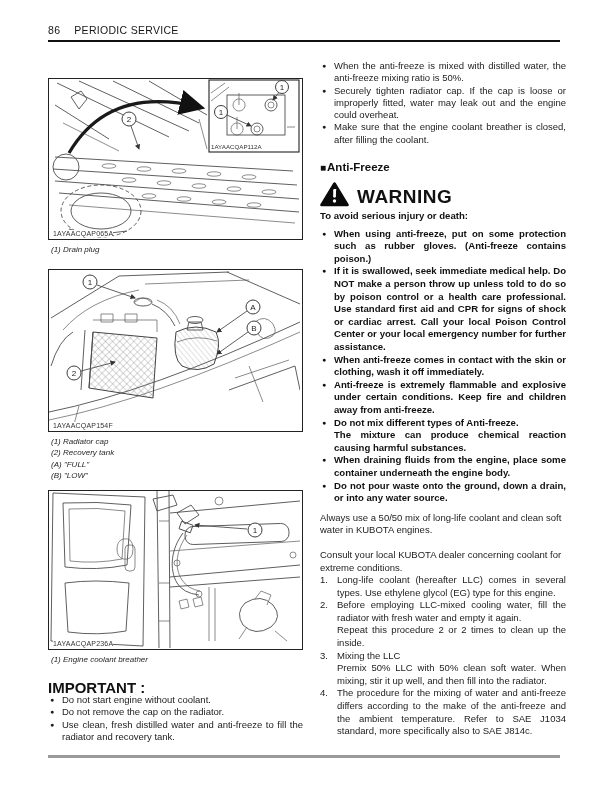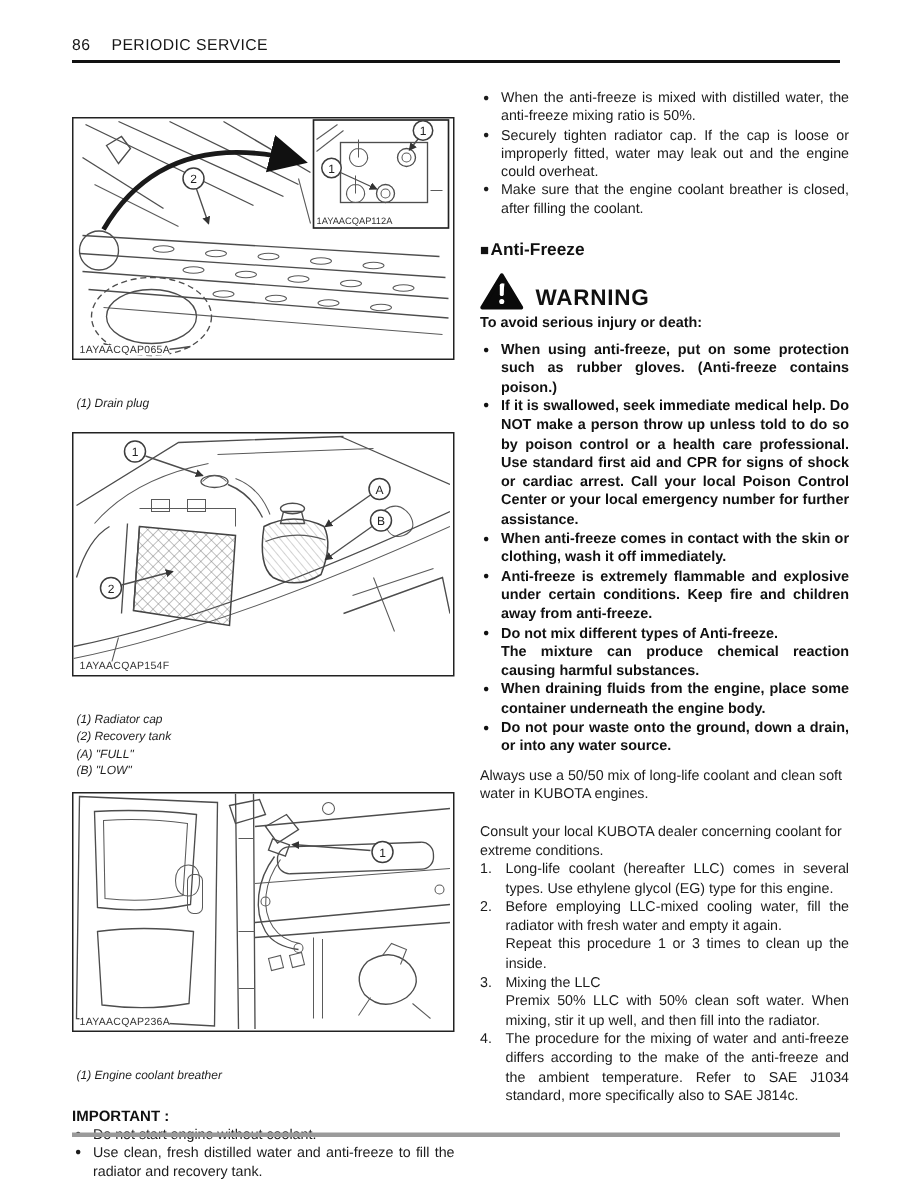--- a/index.html
+++ b/index.html
@@ -19,51 +19,51 @@
   .ftr-rule { position:absolute; left:48px; top:755px; width:512px; height:2.5px; background:#9a9a9a; }
 
   
   .col-left  { position:absolute; left:48px;  top:78px; width:255px; }
   .col-right { position:absolute; left:320px; top:60px; width:246px; }
 
   
   .fig { border:1.2px solid #222; background:#fff; position:relative; }
   .fig svg { display:block; }
   .fig-code { position:absolute; left:4px; bottom:2px; font-size:7px; color:#333; letter-spacing:.2px; background:#fff; }
-  .caption { font-style:italic; font-size:8px; line-height:11.5px; color:#1f1f1f; margin-top:23px; padding-left:3px; }
+  .caption { font-style:italic; font-size:8px; line-height:11.5px; color:#1f1f1f; margin-top:4px; padding-left:3px; }
   .cap-cols { display:flex;flex-direction:column; }
   .cap-col-l { width:127px; }
   .cap-col-r { flex:1; }
 
   
   .bullets { font-size:9.5px; line-height:12.3px; }
   .b-row { display:flex; }
   .b-dot { width:14px; flex:0 0 14px; font-size:7px; line-height:12.3px; padding-left:2px; }
   .b-txt { flex:1; text-align:justify; white-space:pre-line; }
 
   .sec-head { margin-top:15px; font-size:11.5px; font-weight:bold; color:#111; display:flex; align-items:center; }
   .sec-square { font-size:10px; margin-right:1px; }
 
   .warn-head { margin-top:9px; display:flex; align-items:flex-end; gap:8px; }
-  .warn-word { font-size:15px; font-weight:bold; letter-spacing:.5px; color:#111; line-height:1; padding-bottom:1px; }
+  .warn-word { font-size:19px; font-weight:bold; letter-spacing:.5px; color:#111; line-height:1; padding-bottom:1px; }
 
   .warn-body { margin-top:3px; font-weight:bold; font-size:9.6px; line-height:12.6px; color:#111; }
   .warn-intro { margin-bottom:5px; }
   .warn-body .b-dot { font-size:7px; line-height:12.6px; }
 
   .para { margin-top:7px; font-size:9.5px; line-height:12.6px; }
   .para + .para { margin-top:12px; }
 
   .numlist { margin-top:0; font-size:9.5px; line-height:12.6px; }
   .n-row { display:flex; }
   .n-num { width:17px; flex:0 0 17px; }
   .n-txt { flex:1; text-align:justify; white-space:pre-line; }
 
   .important { margin-top:16px; }
-  .imp-title { font-weight:bold; font-size:10px; line-height:13px; color:#111; }
+  .imp-title { font-weight:bold; font-size:15px; line-height:13px; color:#111; }
   .imp .b-txt { text-align:justify; }
 
   
   .ln { stroke:#4d4d4d; stroke-width:.9; fill:none; }
   .ln2 { stroke:#5a5a5a; stroke-width:.7; fill:none; }
   .thick { stroke:#1a1a1a; stroke-width:3.2; fill:none; }
   .callout-circle { fill:#fff; stroke:#3d3d3d; stroke-width:1; }
   .callout-num { font-size:8px; fill:#222; }
   .code-in-svg { font-size:6.2px; fill:#333; }
 </style>
@@ -287,20 +287,24 @@
 
     <div class="important imp">
       <div class="imp-title">IMPORTANT :</div>
       <div class="bullets">
         <div class="b-row">
           <span class="b-dot">●</span>
           <span class="b-txt">Do not start engine without coolant.</span>
         </div>
         <div class="b-row">
           <span class="b-dot">●</span>
+          <span class="b-txt">Do not remove the cap on the radiator.</span>
+        </div>
+        <div class="b-row">
+          <span class="b-dot">●</span>
           <span class="b-txt">Use clean, fresh distilled water and anti-freeze to fill the radiator and recovery tank.</span>
         </div>
       </div>
     </div>
   </div>
 
   <div class="col-right">
 
     <div class="bullets">
       <div class="b-row">
@@ -369,21 +373,21 @@
     <div class="para">Consult your local KUBOTA dealer concerning coolant for extreme conditions.</div>
 
     <div class="numlist">
       <div class="n-row">
         <span class="n-num">1.</span>
         <span class="n-txt">Long-life coolant (hereafter LLC) comes in several types. Use ethylene glycol (EG) type for this engine.</span>
       </div>
       <div class="n-row">
         <span class="n-num">2.</span>
         <span class="n-txt">Before employing LLC-mixed cooling water, fill the radiator with fresh water and empty it again.
-Repeat this procedure 1 or 3 times to clean up the inside.</span>
+Repeat this procedure 2 or 2 times to clean up the inside.</span>
       </div>
       <div class="n-row">
         <span class="n-num">3.</span>
         <span class="n-txt">Mixing the LLC
 Premix 50% LLC with 50% clean soft water. When mixing, stir it up well, and then fill into the radiator.</span>
       </div>
       <div class="n-row">
         <span class="n-num">4.</span>
         <span class="n-txt">The procedure for the mixing of water and anti-freeze differs according to the make of the anti-freeze and the ambient temperature. Refer to SAE J1034 standard, more specifically also to SAE J814c.</span>
       </div>

